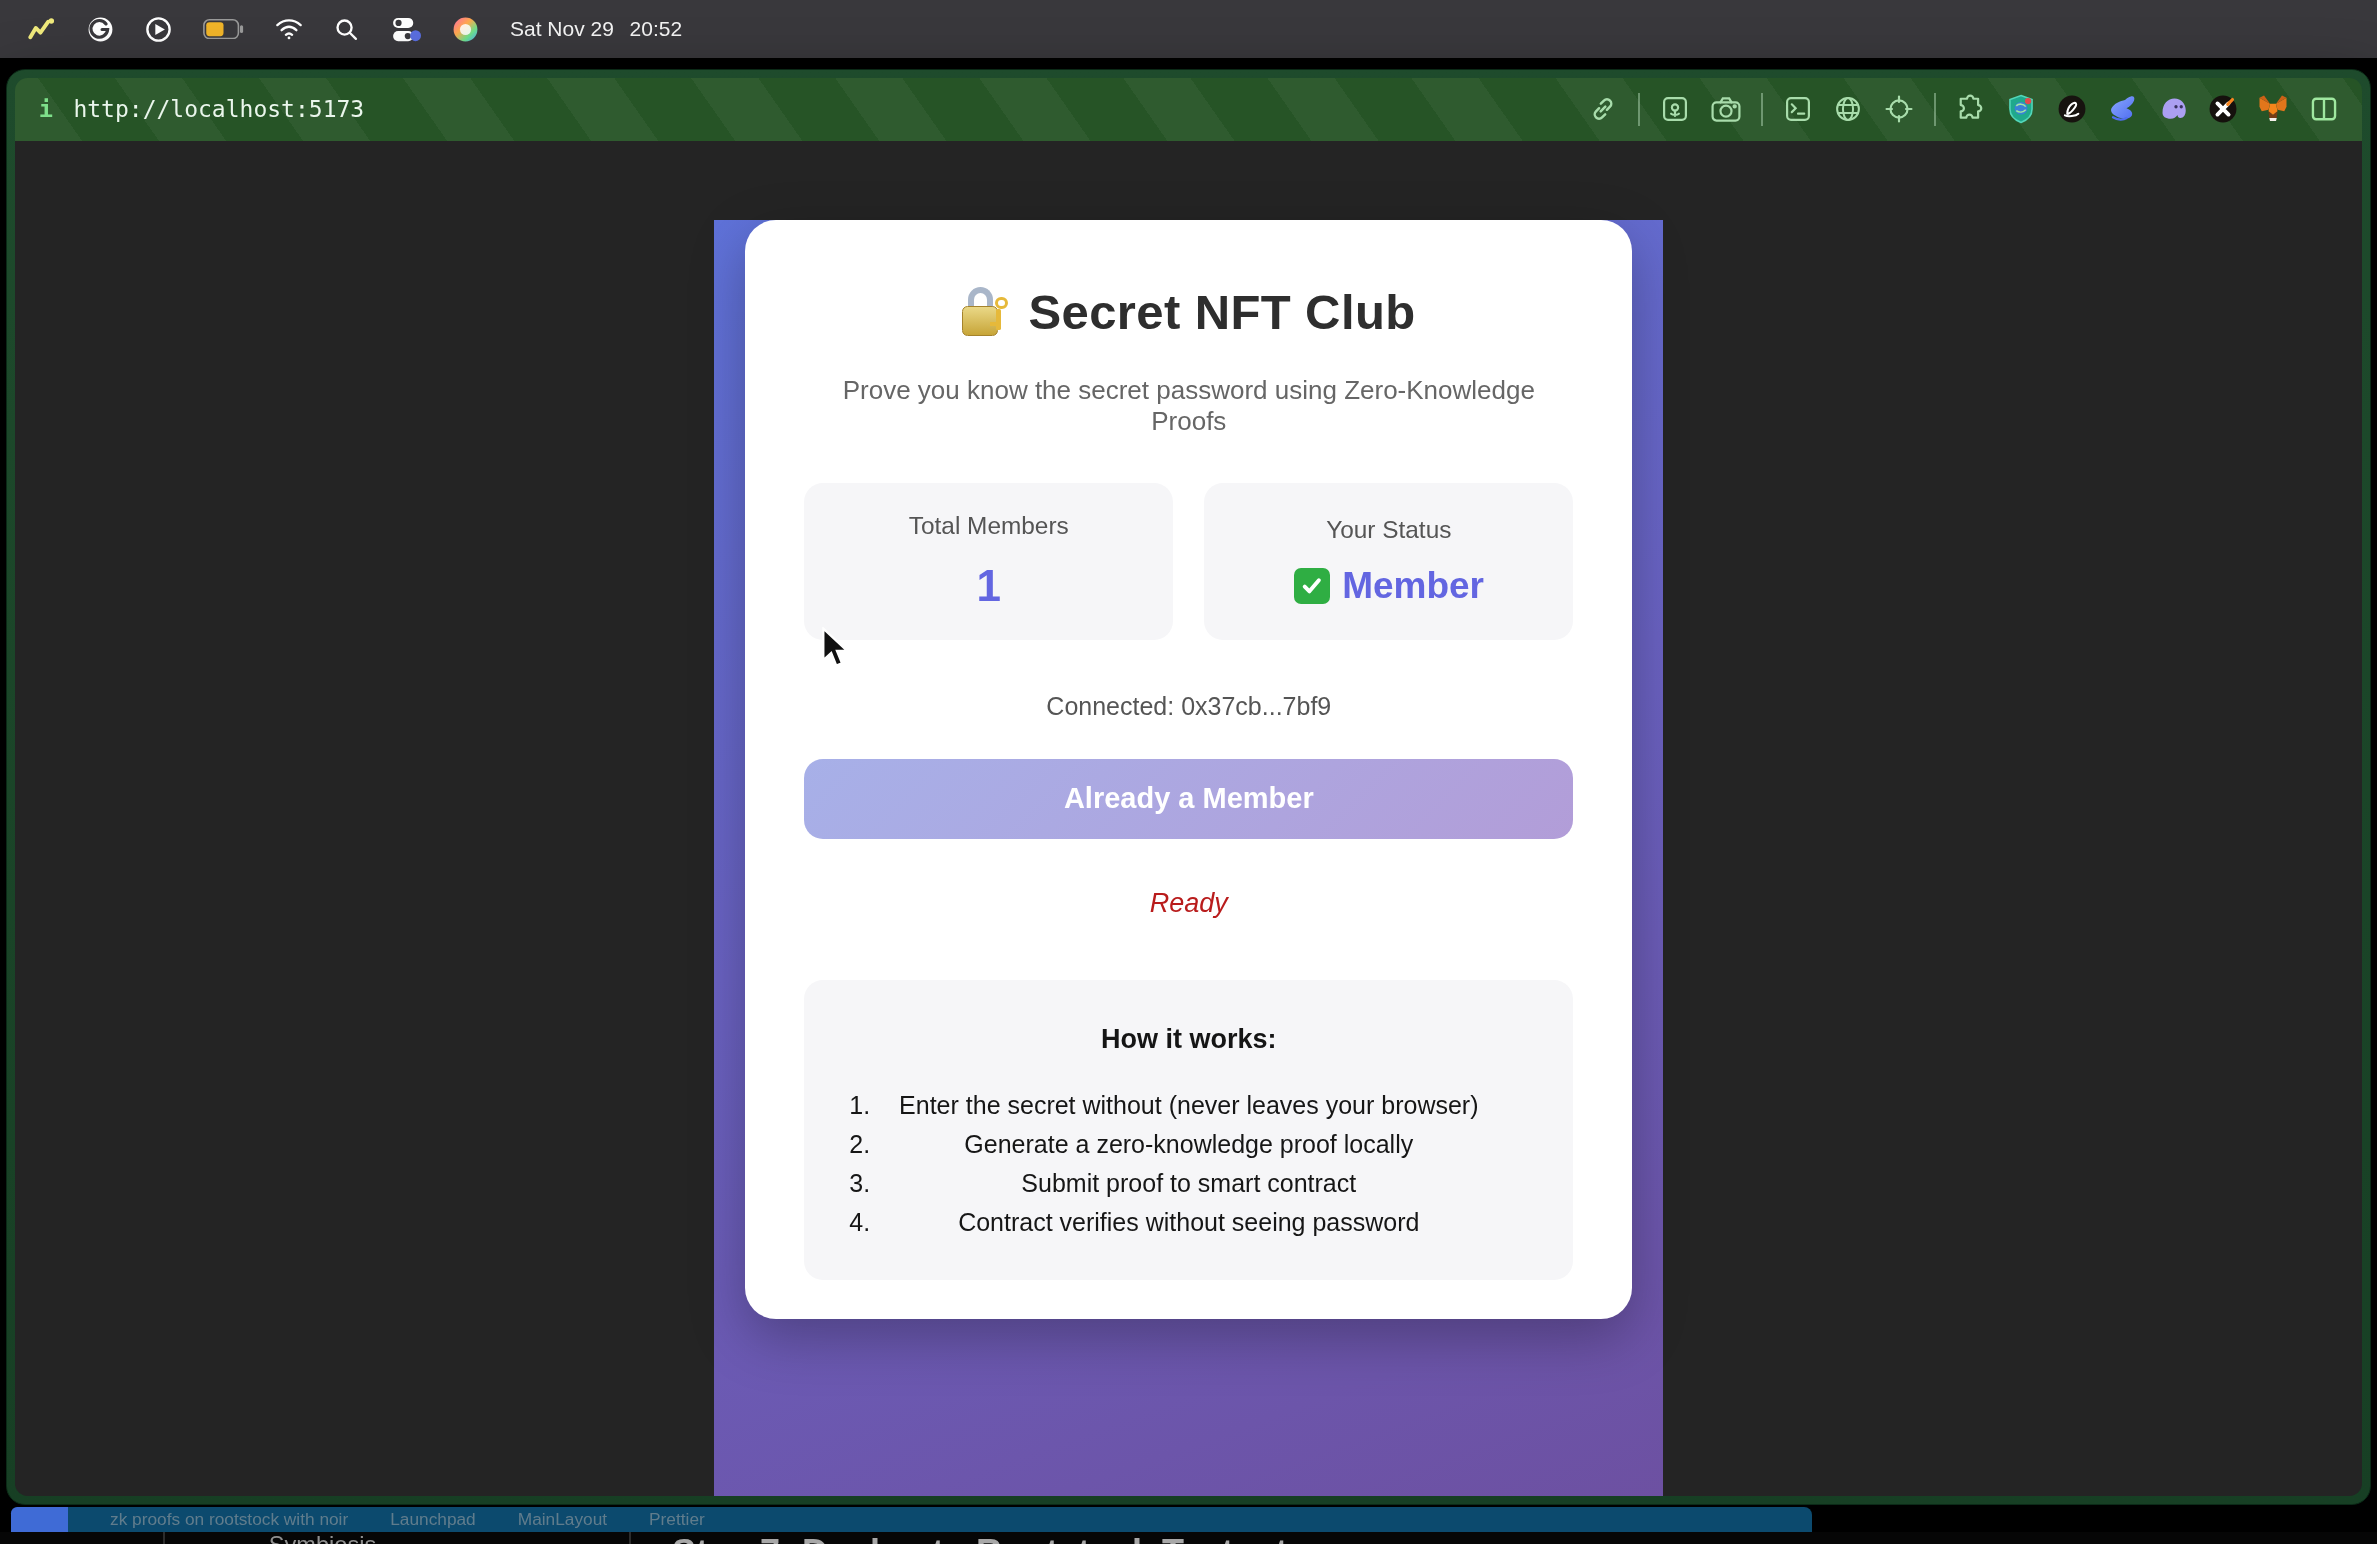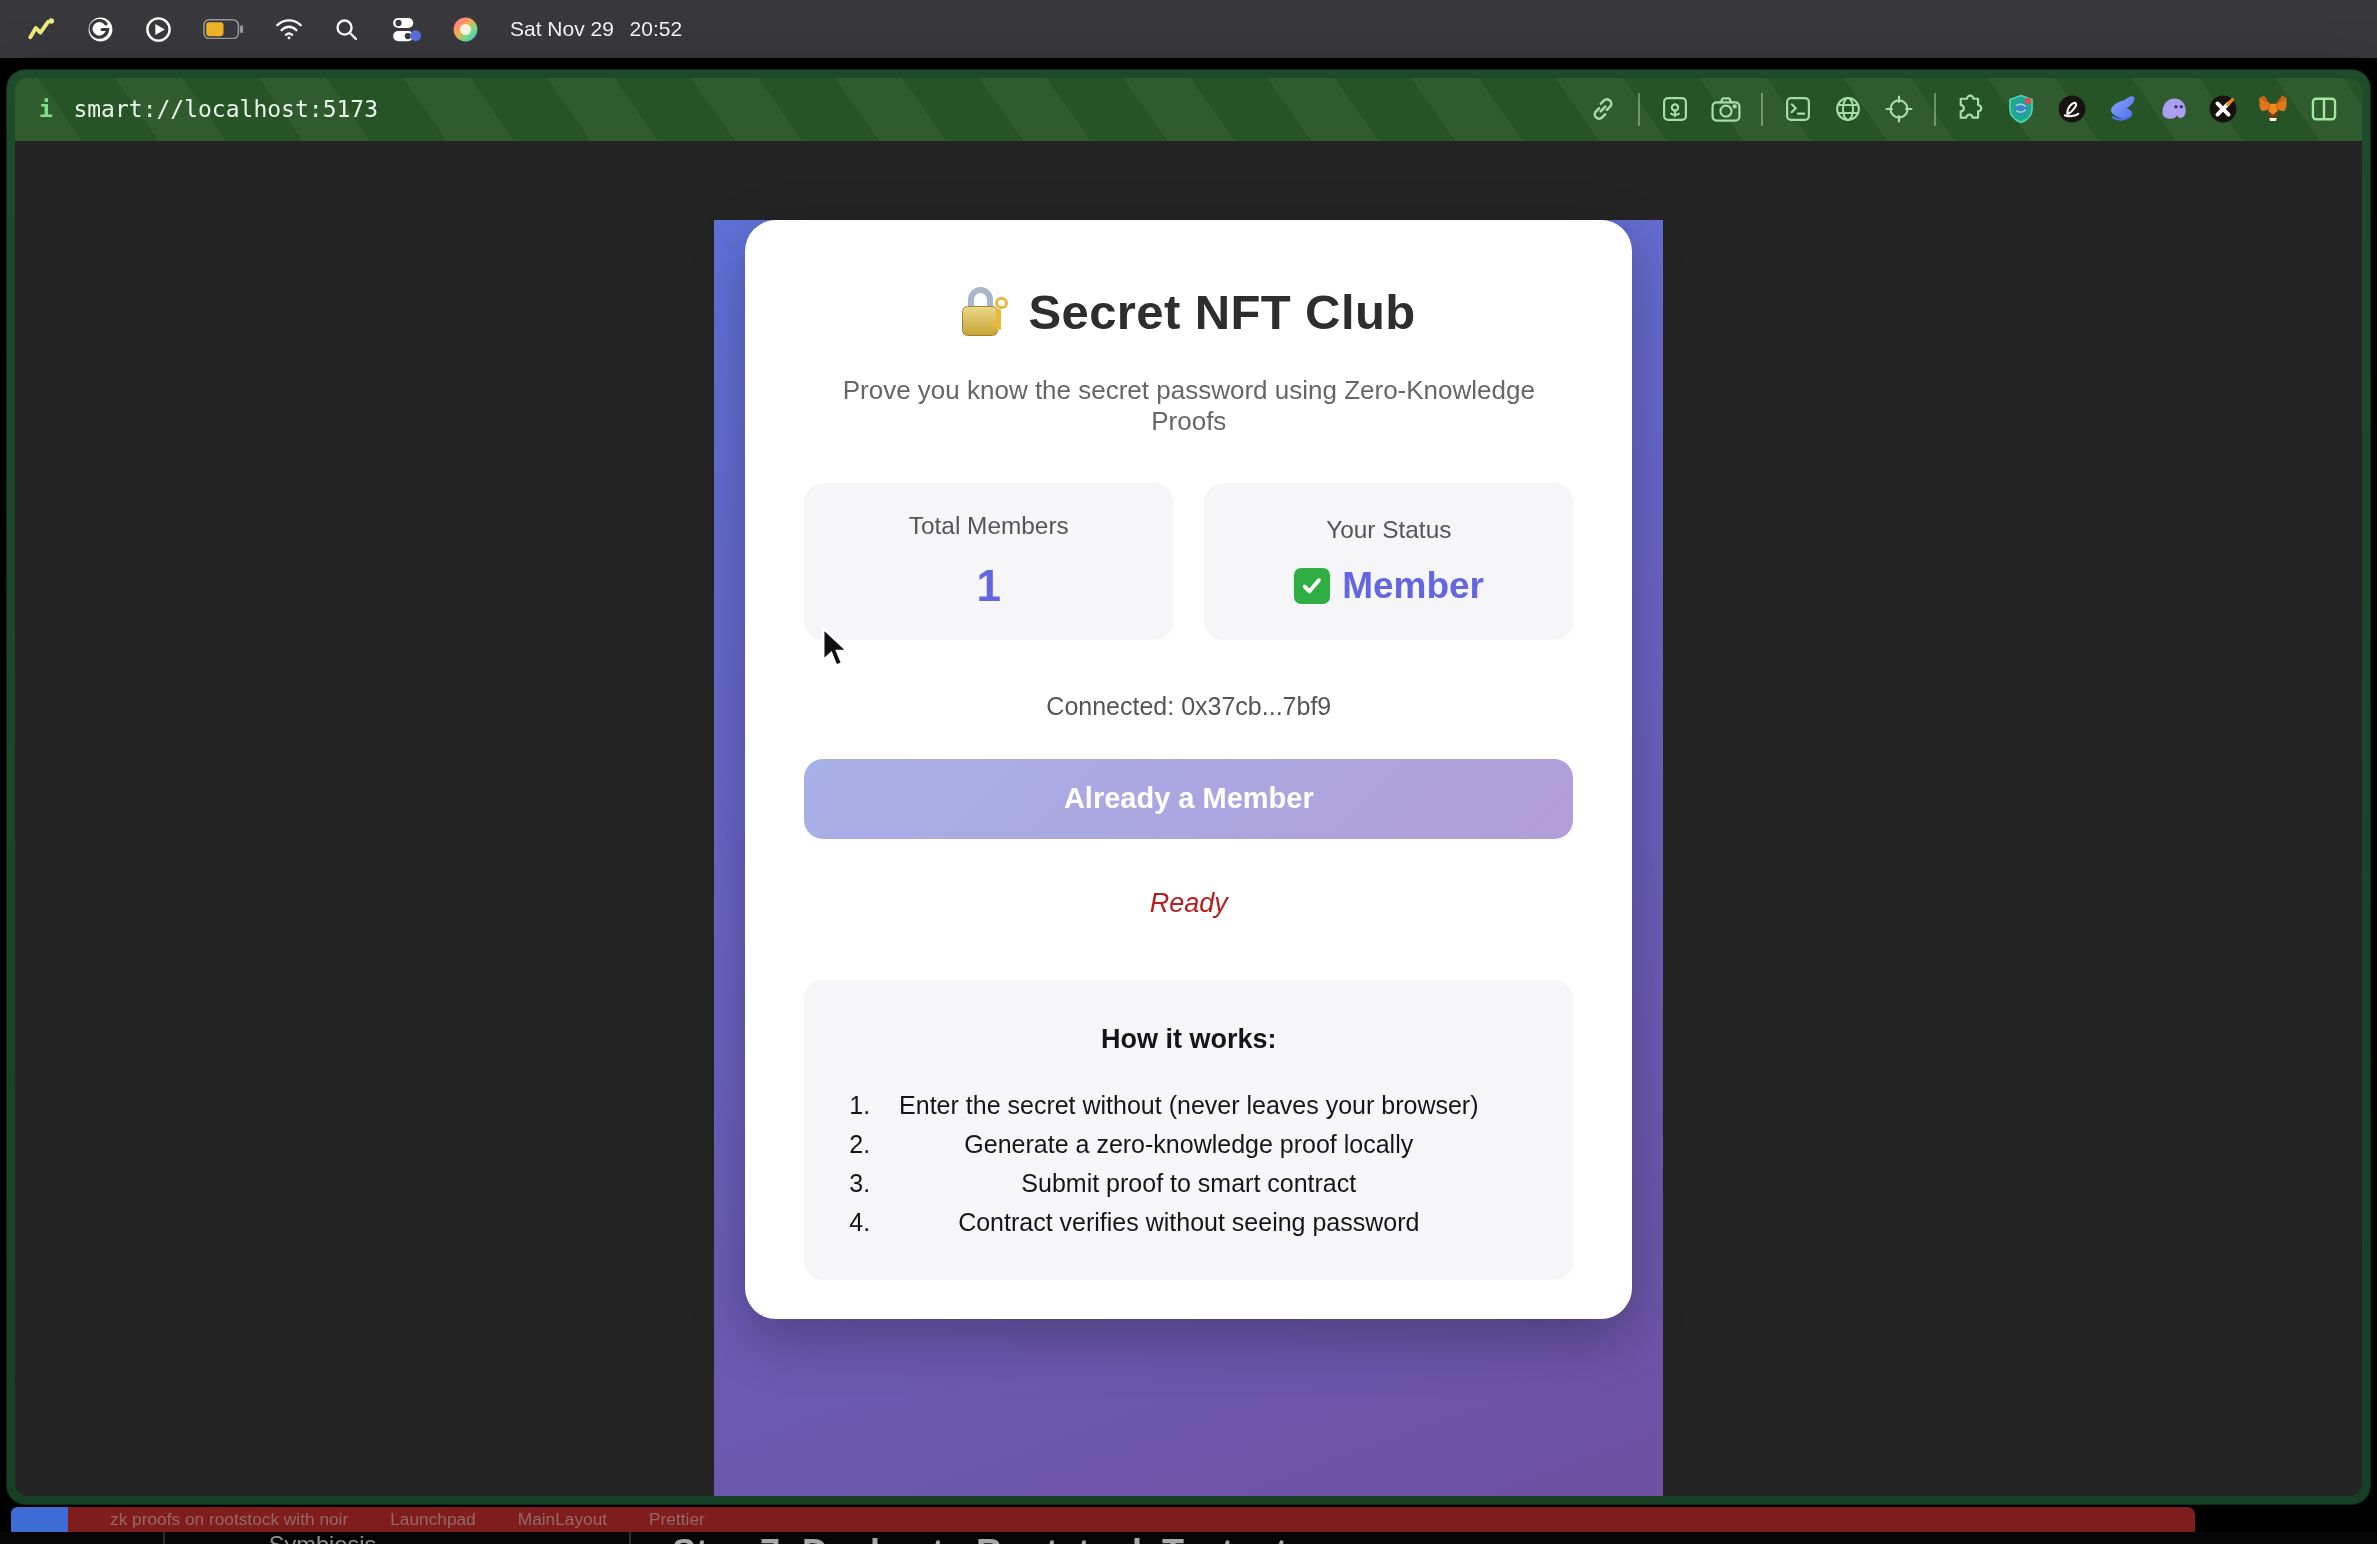--- a/index.html
+++ b/index.html
@@ -92,22 +92,22 @@
   .howbox ol { list-style:none; margin-top:31px; }
   .howbox li { position:relative; height:39px; line-height:39px; text-align:center;
                color:#161616; font-size:25px; }
   .howbox li .num { position:absolute; left:14px; }
 
   
   .cursor { position:absolute; left:820px; top:627px; z-index:50; }
 
   
   .desktop-bottom { position:absolute; left:0; top:1505px; width:2377px; height:39px; }
-  .code-statusbar { position:absolute; left:11px; top:1.6px; width:2184px; height:25px;
-                    background:#7f1d1d; border-radius:7.9px 7.9px 0 0;
+  .code-statusbar { position:absolute; left:11px; top:1.6px; width:1801px; height:25px;
+                    background:#0c4a6e; border-radius:7.9px 7.9px 0 0;
                     display:flex; align-items:center; gap:42px; padding-right:23.6px; }
   .remote-pill { width:57px; height:25px; background:#3f6bd6; border-radius:6.3px 0 0 0; }
   .faint { color:rgba(165,165,165,0.55); font-size:17.3px; white-space:nowrap; }
   .doc-row { position:absolute; left:0; top:27px; width:2377px; height:23.6px;
              background:#060606; }
   .doc-sep { position:absolute; top:0; width:1.6px; height:23.6px; background:#2c2c2c; }
   .tab-title { position:absolute; left:236px; top:0; width:173px; text-align:center;
                color:#8f8f8f; font-size:23.6px; }
   .doc-heading { position:absolute; left:672px; top:0; color:#a8a8a8; font-size:36px;
                  font-weight:bold; white-space:nowrap; }
@@ -184,21 +184,21 @@
       <span>20:52</span>
     </span>
   </div>
 </div>
 
 <div class="arc-window">
   <div class="window-inner">
     <div class="toolbar">
       <div class="urlbox">
         <span class="info-i"></span>
-        <span class="url">smart://localhost:5173</span>
+        <span class="url">http://localhost:5173</span>
       </div>
       <div class="toolbar-spacer"></div>
       <div class="toolbar-icons">
         <span class="ticon">
           <svg width="28" height="28" viewBox="0 0 36 36" fill="none" stroke="#a8dcab" stroke-width="3.2" stroke-linecap="round">
             <path d="M15 21 L21 15"></path>
             <path d="M13 17 l-4 4 a5.5 5.5 0 0 0 7.8 7.8 l4-4"></path>
             <path d="M23 19 l4-4 a5.5 5.5 0 0 0 -7.8-7.8 l-4 4"></path>
           </svg>
         </span>

